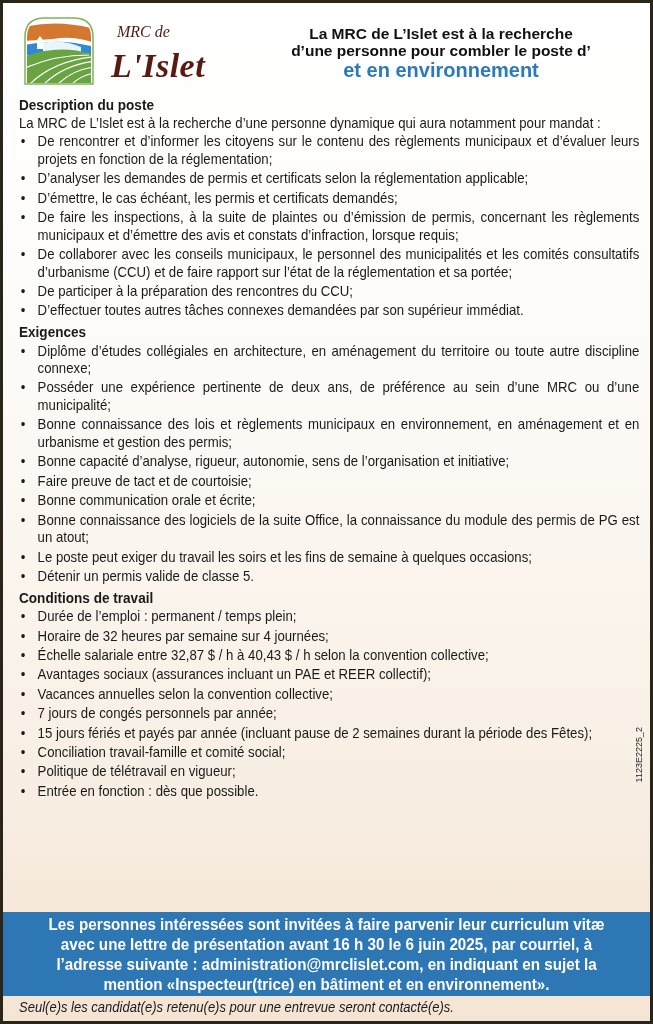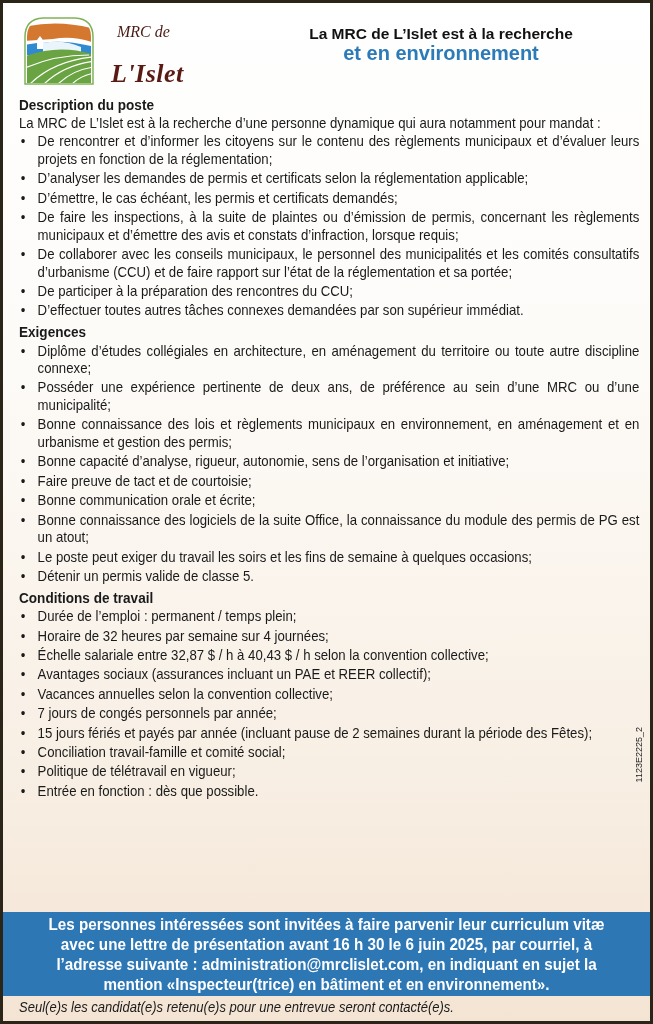--- a/index.html
+++ b/index.html
@@ -5,21 +5,21 @@
   html, body { margin:0; padding:0; }
   body { width:653px; height:1024px; overflow:hidden; background:#2b2418; }
   .page {
     position:absolute; left:3px; top:3px; width:647px; height:1018px;
     background: linear-gradient(to bottom, #ffffff 0%, #fdfbf8 35%, #f8efe4 75%, #f4e4d4 100%);
     font-family: "Liberation Sans", sans-serif; color:#1a1a1a;
     overflow:hidden;
   }
   .logo { position:absolute; left:20px; top:14px; width:72px; height:68px; }
   .brand-mrc { position:absolute; left:114px; top:20px; font-family:"Liberation Serif", serif; font-style:italic; font-size:16px; color:#4a1c14; }
-  .brand-islet { position:absolute; left:108px; top:44px; font-family:"Liberation Serif", serif; font-style:italic; font-weight:bold; font-size:26px; color:#5a1a14; letter-spacing:0.5px;margin-top:12px; }
+  .brand-islet { position:absolute; left:108px; top:44px; font-family:"Liberation Serif", serif; font-style:italic; font-weight:bold; font-size:34px; color:#5a1a14; letter-spacing:0.5px; }
   .header-block { position:absolute; left:232px; top:10px; width:412px; text-align:center;margin-top:12px; }
   .intro-line { font-weight:bold; font-size:15.5px; line-height:17px; color:#111; }
   .job-title { font-weight:bold; font-size:20px; line-height:21px; color:#2c7ab8; margin-top:4px; }
   .content { position:absolute; left:16px; top:94px; width:620px; font-size:14.2px; line-height:17.6px; transform:scaleX(0.93); transform-origin:left top; width:667px; }
   .section-title { font-weight:bold; font-size:14.6px; margin:0; }
   .para { text-align:justify; margin:0; }
   ul { list-style:none; margin:1px 0 4px 0; padding:0; }
   li { position:relative; padding-left:20px; text-align:justify; margin-bottom:1.8px; }
   li .bullet { position:absolute; left:2px; top:0; }
   .sec { margin-bottom:3px; }
@@ -53,20 +53,21 @@
       <path d="M34 68 Q50 52 72 50" stroke="#fff" stroke-width="1.2" fill="none"></path>
       <path d="M48 68 Q58 58 72 56" stroke="#fff" stroke-width="1.2" fill="none"></path>
       <path d="M0 52 Q30 38 66 38" stroke="#fff" stroke-width="1.2" fill="none"></path>
     </g>
   </svg>
   <div class="brand-mrc">MRC de</div>
   <div class="brand-islet">L'Islet</div>
 
   <div class="header-block">
     <div class="intro-line">La MRC de L’Islet est à la recherche</div>
+    <div class="intro-line">d’une personne pour combler le poste d’</div>
     <div class="job-title" style="margin-top:1px">et en environnement</div>
   </div>
 
   <div class="content">
     <div class="sec">
       <h2 class="section-title">Description du poste</h2>
       <p class="para">La MRC de L’Islet est à la recherche d’une personne dynamique qui aura notamment pour mandat :</p>
       <ul>
           <li><span class="bullet">•</span><span>De rencontrer et d’informer les citoyens sur le contenu des règlements municipaux et d’évaluer leurs projets en fonction de la réglementation;</span></li>
           <li><span class="bullet">•</span><span>D’analyser les demandes de permis et certificats selon la réglementation applicable;</span></li>

